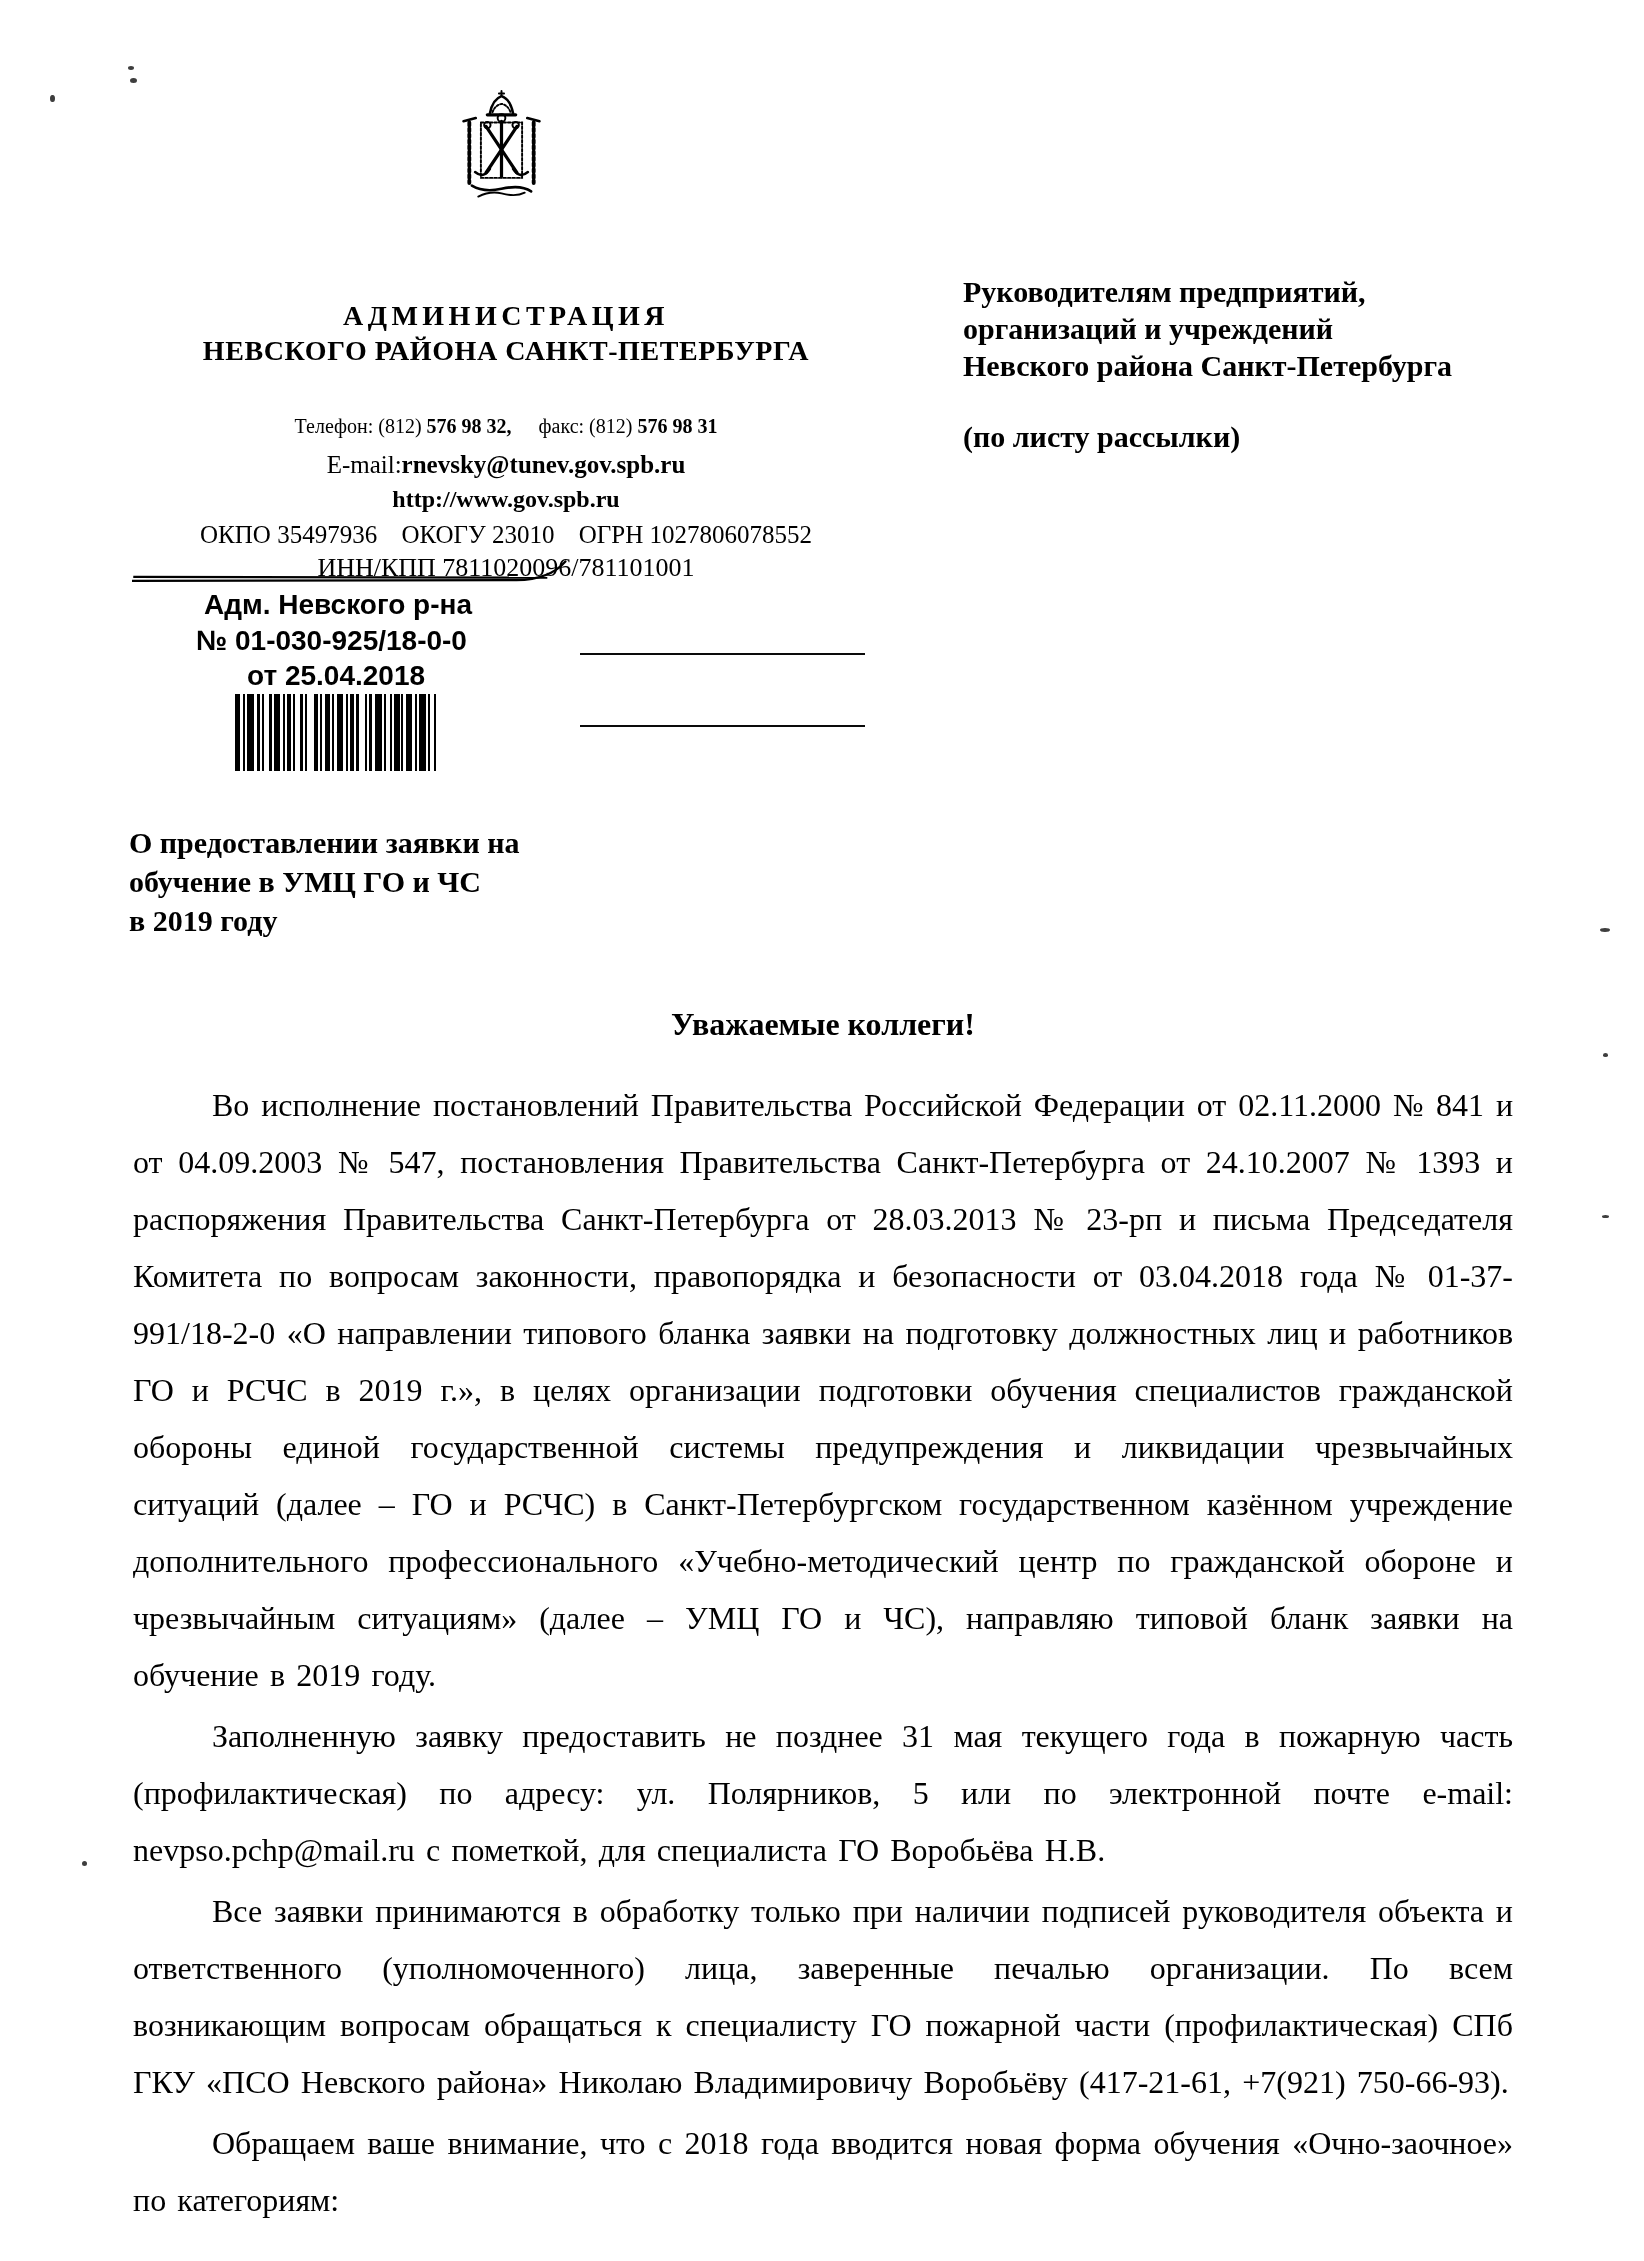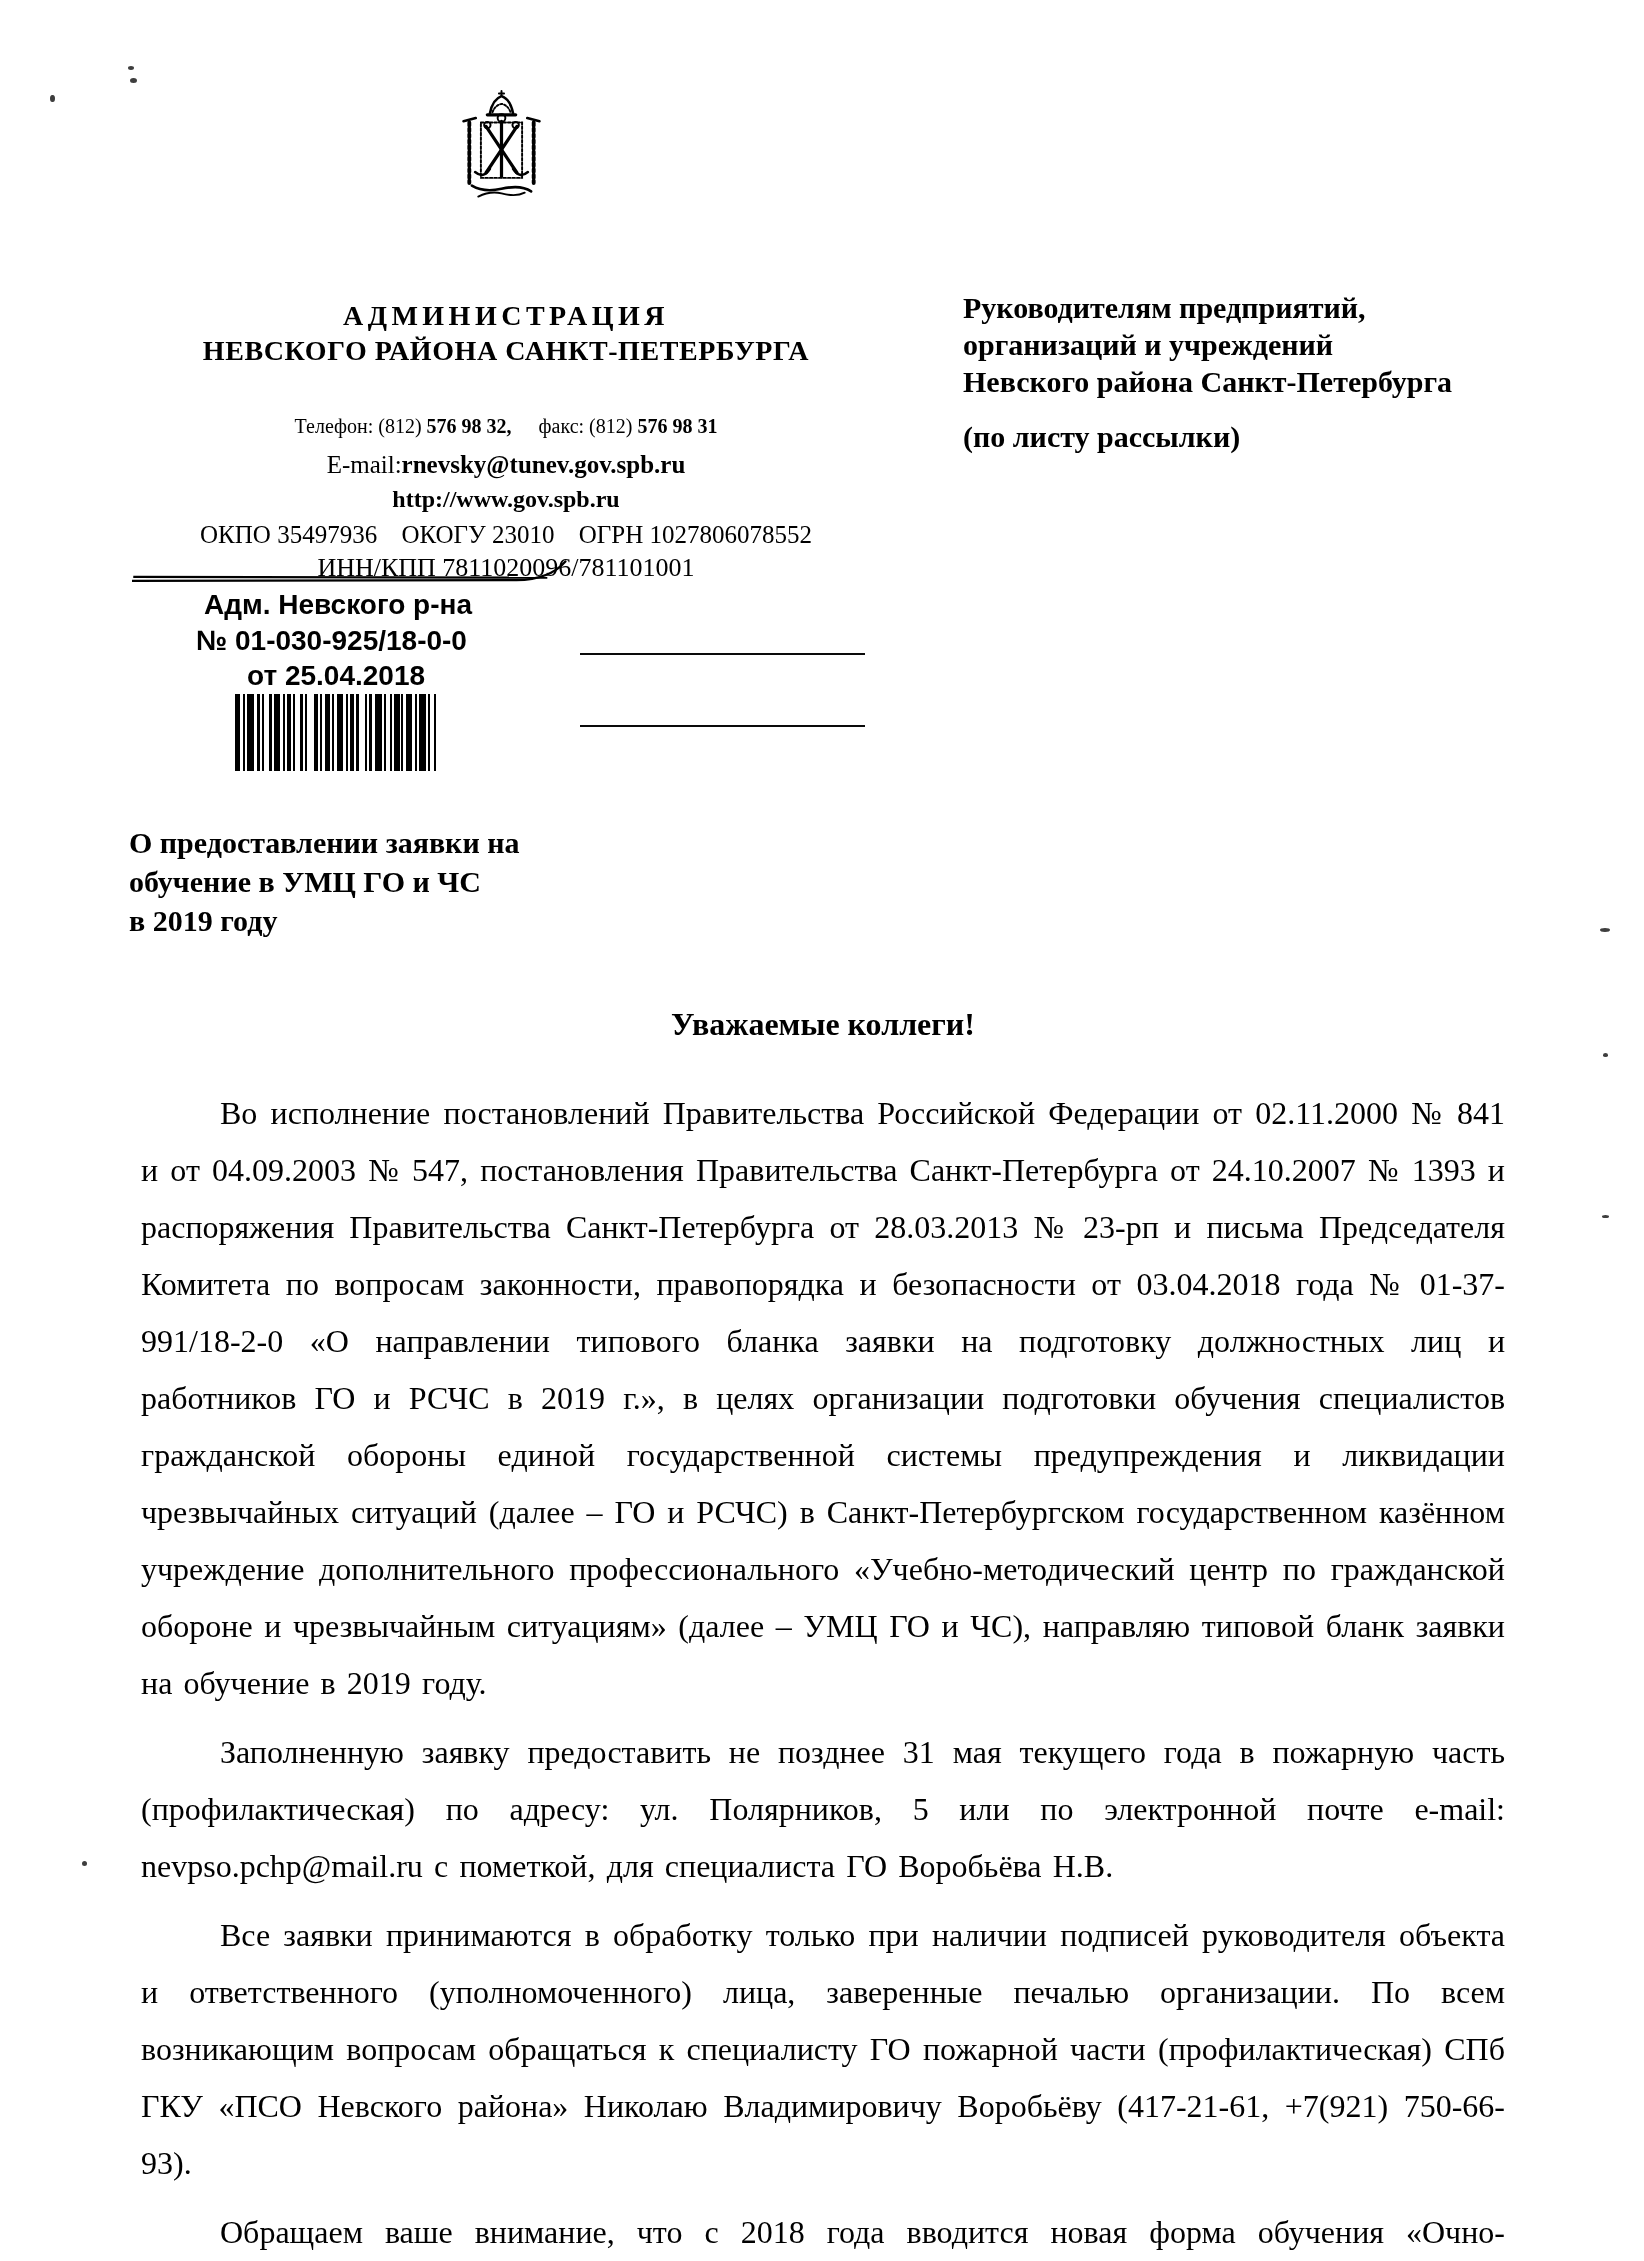--- a/index.html
+++ b/index.html
@@ -30,33 +30,33 @@
   .stamp1 { left:204px; top:591px;  font-size:28px; }
   .stamp2 { left:196px; top:627px;  font-size:28px; }
   .stamp3 { left:247px; top:662px; font-size:28px; }
 
   .barcode { left:235px; top:694px; width:205px; height:77px; display:flex; overflow:hidden; }
   .barcode span { flex:0 0 auto; height:100%; }
   .barcode .bar { background:#000; }
   .barcode .gap { background:transparent; }
 
   
-  .addr { left:963px; width:593px; font-size:30px; font-weight:bold; line-height:37px;margin-top:16px; }
+  .addr { left:963px; width:593px; font-size:30px; font-weight:bold; line-height:37px; }
   .addr-note { left:963px; top:420px; font-size:30px; font-weight:bold;text-align:right; }
 
   .sig-line { height:1.9px; background:#0a0a0a; }
 
   
   .subject { left:129px; top:823px; width:580px; font-size:30px; font-weight:bold; line-height:39px; }
 
   
   .salutation { left:129px; top:1006px; width:1388px; text-align:center; font-size:32px; font-weight:bold; }
   .letter-body { left:129px; top:1073px; width:1388px; }
   .letter-body p {
-    margin:12px; text-indent:79px; font-size:32px; line-height:57px;
+    margin:4px; text-indent:79px; font-size:32px; line-height:57px;
     text-align:justify; word-spacing:3.2px;
   }
 
   
   .speck { position:absolute; background:#1c1c1c; border-radius:50%; opacity:.85; }
 </style>
 </head>
 <body>
 
 <div class="page">

